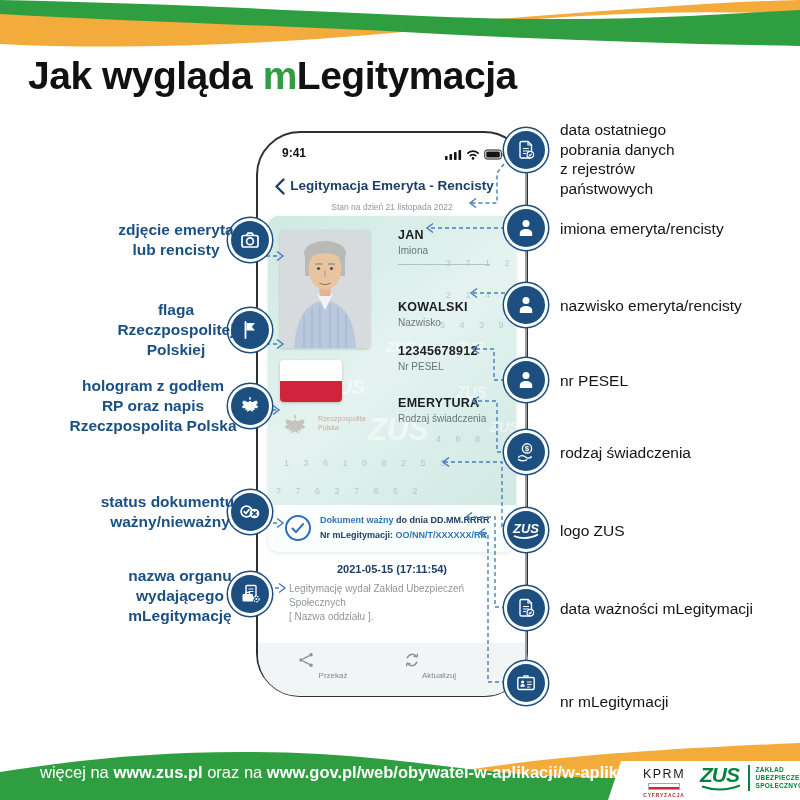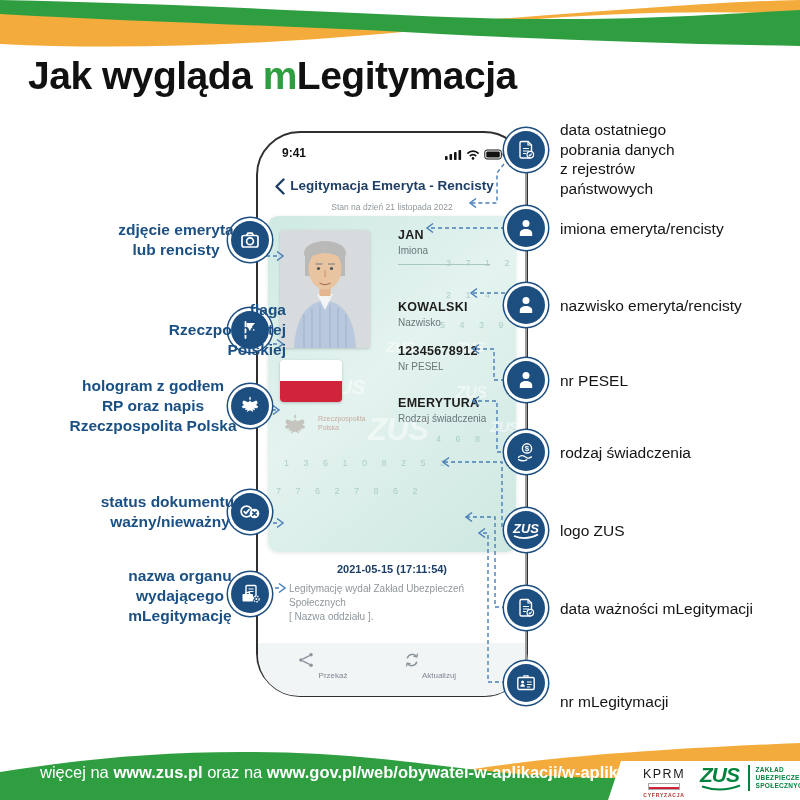--- a/index.html
+++ b/index.html
@@ -193,20 +193,32 @@
       <div class="flagbox"></div>
 
       <div class="holo">
         <svg width="30" height="36" viewBox="0 0 24 24" opacity="0.65">
           <path fill="#b7aca6" d="M12 2.6c-1 1.1-1 2.6.1 3.6 1-1 1-2.5-.1-3.6zM12 6.8l1.9 1.4 4.3-1.6c1.9 1.3 1.8 3.2-.4 4.2l2.4 1.6c-.5 1.8-2.2 2.3-3.9 1.4l.7 2.4-2.5-.8.8 2.7-3.3-1.8-3.3 1.8.8-2.7-2.5.8.7-2.4c-1.7.9-3.4.4-3.9-1.4l2.4-1.6c-2.2-1-2.3-2.9-.4-4.2l4.3 1.6z"></path>
         </svg>
         <div class="holo-caption">Rzeczpospolita
 Polska</div>
       </div>
 
+      <div class="validity">
+        <span class="vcheck">
+          <svg width="28" height="28" viewBox="0 0 28 28">
+            <circle cx="14" cy="14" r="12" stroke="#2d6fb7" stroke-width="2" fill="#fff"></circle>
+            <path d="M8.5 14.5 l3.5 3.6 7-8" stroke="#2d6fb7" stroke-width="2" fill="none" stroke-linecap="round" stroke-linejoin="round"></path>
+          </svg>
+        </span>
+        <div class="vtext">
+          <div><span class="blue">Dokument ważny</span><span> do dnia DD.MM.RRRR</span></div>
+          <div><span>Nr mLegitymacji: </span><span class="blue">OO/NN/T/XXXXXX/RR</span></div>
+        </div>
+      </div>
     </div>
 
     <div class="timestamp">2021-05-15 (17:11:54)</div>
     <div class="issuer">Legitymację wydał Zakład Ubezpieczeń Społecznych
 [ Nazwa oddziału ].</div>
 
     <div class="toolbar">
       <div class="tool tool-1">
         <svg width="16" height="16" viewBox="0 0 16 16">
           <path d="M11.5 3.6 L4.6 7.2 M4.6 8.8 L11.5 12.4" stroke="#8a949b" stroke-width="1.4" fill="none"></path>
@@ -353,21 +365,21 @@
       <rect x="3.8" y="6.5" width="16.4" height="12" rx="1.5" stroke="#fff" stroke-width="1.4" fill="none"></rect>
       <path d="M10 6.5 V4.8 h4 V6.5" stroke="#fff" stroke-width="1.3" fill="none"></path>
       <circle cx="8.6" cy="11" r="1.5" fill="#fff"></circle>
       <path d="M6.3 15.8 c0-1.8 1.1-2.7 2.3-2.7 s2.3.9 2.3 2.7 Z" fill="#fff"></path>
       <path d="M13 11 h4.6 M13 13.5 h4.6 M13 16 h3.2" stroke="#fff" stroke-width="1.2"></path>
     </svg>
   </div>
 
   <div class="llabel" style="left:66px;top:220px;">zdjęcie emeryta
 lub rencisty</div>
-  <div class="llabel" style="left:66px;top:300px;text-align:right;">flaga
+  <div class="llabel" style="left:66px;top:300px;">flaga
 Rzeczpospolitej
 Polskiej</div>
   <div class="llabel" style="left:43px;top:376px;">hologram z godłem
 RP oraz napis
 Rzeczpospolita Polska</div>
   <div class="llabel" style="left:60px;top:492px;">status dokumentu:
 ważny/nieważny</div>
   <div class="llabel" style="left:70px;top:566px;">nazwa organu
 wydającego
 mLegitymację</div>

